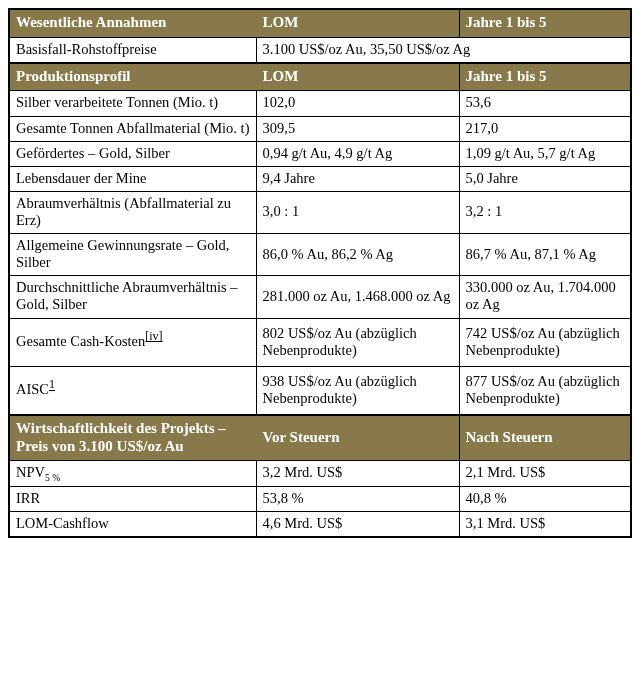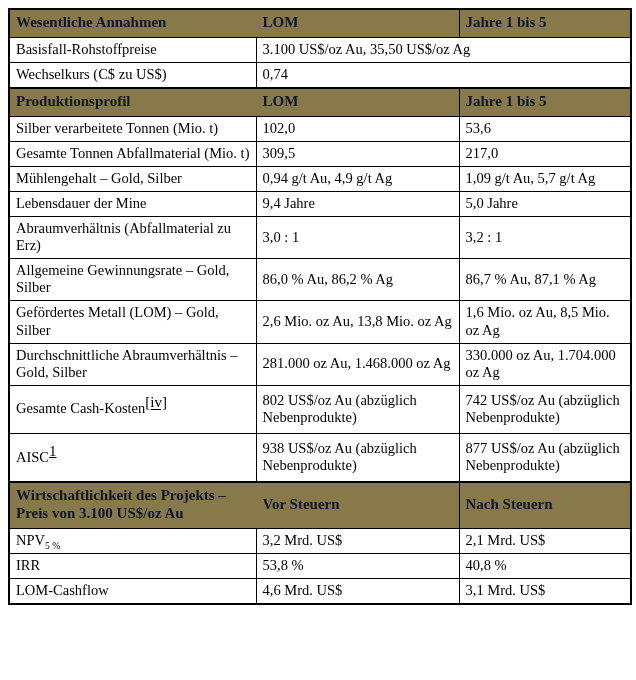--- a/index.html
+++ b/index.html
@@ -22,30 +22,30 @@
   td {
     border: 1px solid #000000;
     padding: 3px 6px 4px 6px;
     vertical-align: middle;
     line-height: 1.18;
     background: #ffffff;
     word-wrap: break-word;
   }
   tr.hdr td {
     background: #87794a;
-    color: #0f172a;
+    color: #ffffff;
     font-weight: bold;
     font-size: 15px;
     border-top: 2px solid #000000;
     padding-top: 4px; padding-bottom: 5px;
   }
   tr.hdr td.hc1 { border-right-color: #87794a; }
   tr.hdr td.hc2 { border-left-color: #87794a; margin-top: 16px; }
   sup.fn {
-    font-size: 15px;
+    font-size: 12px;
     text-decoration: underline;
     vertical-align: super;
     line-height: 0;
   }
   sub.sb {
     font-size: 9.5px;
     vertical-align: sub;
     line-height: 0;
   }
   td.tall { padding-top: 6px; padding-bottom: 7px; }
@@ -64,64 +64,55 @@
 
       <tr class="hdr">
         <td class="hc1">Wesentliche Annahmen</td>
         <td class="hc2">LOM</td>
         <td>Jahre 1 bis 5</td>
       </tr>
       <tr>
         <td>Basisfall-Rohstoffpreise</td>
         <td colspan="2">3.100 US$/oz Au, 35,50 US$/oz Ag</td>
       </tr>
-      <tr>
-        <td>Wechselkurs (C$ zu US$)</td>
-        <td colspan="2">0,74</td>
-      </tr>
 
       <tr class="hdr">
         <td class="hc1">Produktionsprofil</td>
         <td class="hc2">LOM</td>
         <td>Jahre 1 bis 5</td>
       </tr>
       <tr>
         <td>Silber verarbeitete Tonnen (Mio. t)</td>
         <td>102,0</td>
         <td>53,6</td>
       </tr>
       <tr>
         <td>Gesamte Tonnen Abfallmaterial (Mio. t)</td>
         <td>309,5</td>
         <td>217,0</td>
       </tr>
       <tr>
-        <td>Mühlengehalt – Gold, Silber</td>
+        <td>Gefördertes – Gold, Silber</td>
         <td>0,94 g/t Au, 4,9 g/t Ag</td>
         <td>1,09 g/t Au, 5,7 g/t Ag</td>
       </tr>
       <tr>
         <td>Lebensdauer der Mine</td>
         <td>9,4 Jahre</td>
         <td>5,0 Jahre</td>
       </tr>
       <tr>
         <td>Abraumverhältnis (Abfallmaterial zu Erz)</td>
         <td>3,0 : 1</td>
         <td>3,2 : 1</td>
       </tr>
       <tr>
         <td>Allgemeine Gewinnungsrate – Gold, Silber</td>
         <td>86,0 % Au, 86,2 % Ag</td>
         <td>86,7 % Au, 87,1 % Ag</td>
-      </tr>
-      <tr>
-        <td>Gefördertes Metall (LOM) – Gold, Silber</td>
-        <td>2,6 Mio. oz Au, 13,8 Mio. oz Ag</td>
-        <td>1,6 Mio. oz Au, 8,5 Mio. oz Ag</td>
       </tr>
       <tr>
         <td>Durchschnittliche Abraumverhältnis – Gold, Silber</td>
         <td>281.000 oz Au, 1.468.000 oz Ag</td>
         <td>330.000 oz Au, 1.704.000 oz Ag</td>
       </tr>
 
       <tr>
         <td class="tall"><span>Gesamte Cash-Kosten</span><sup class="fn">[iv]</sup></td>
         <td class="tall">802 US$/oz Au (abzüglich Nebenprodukte)</td>

